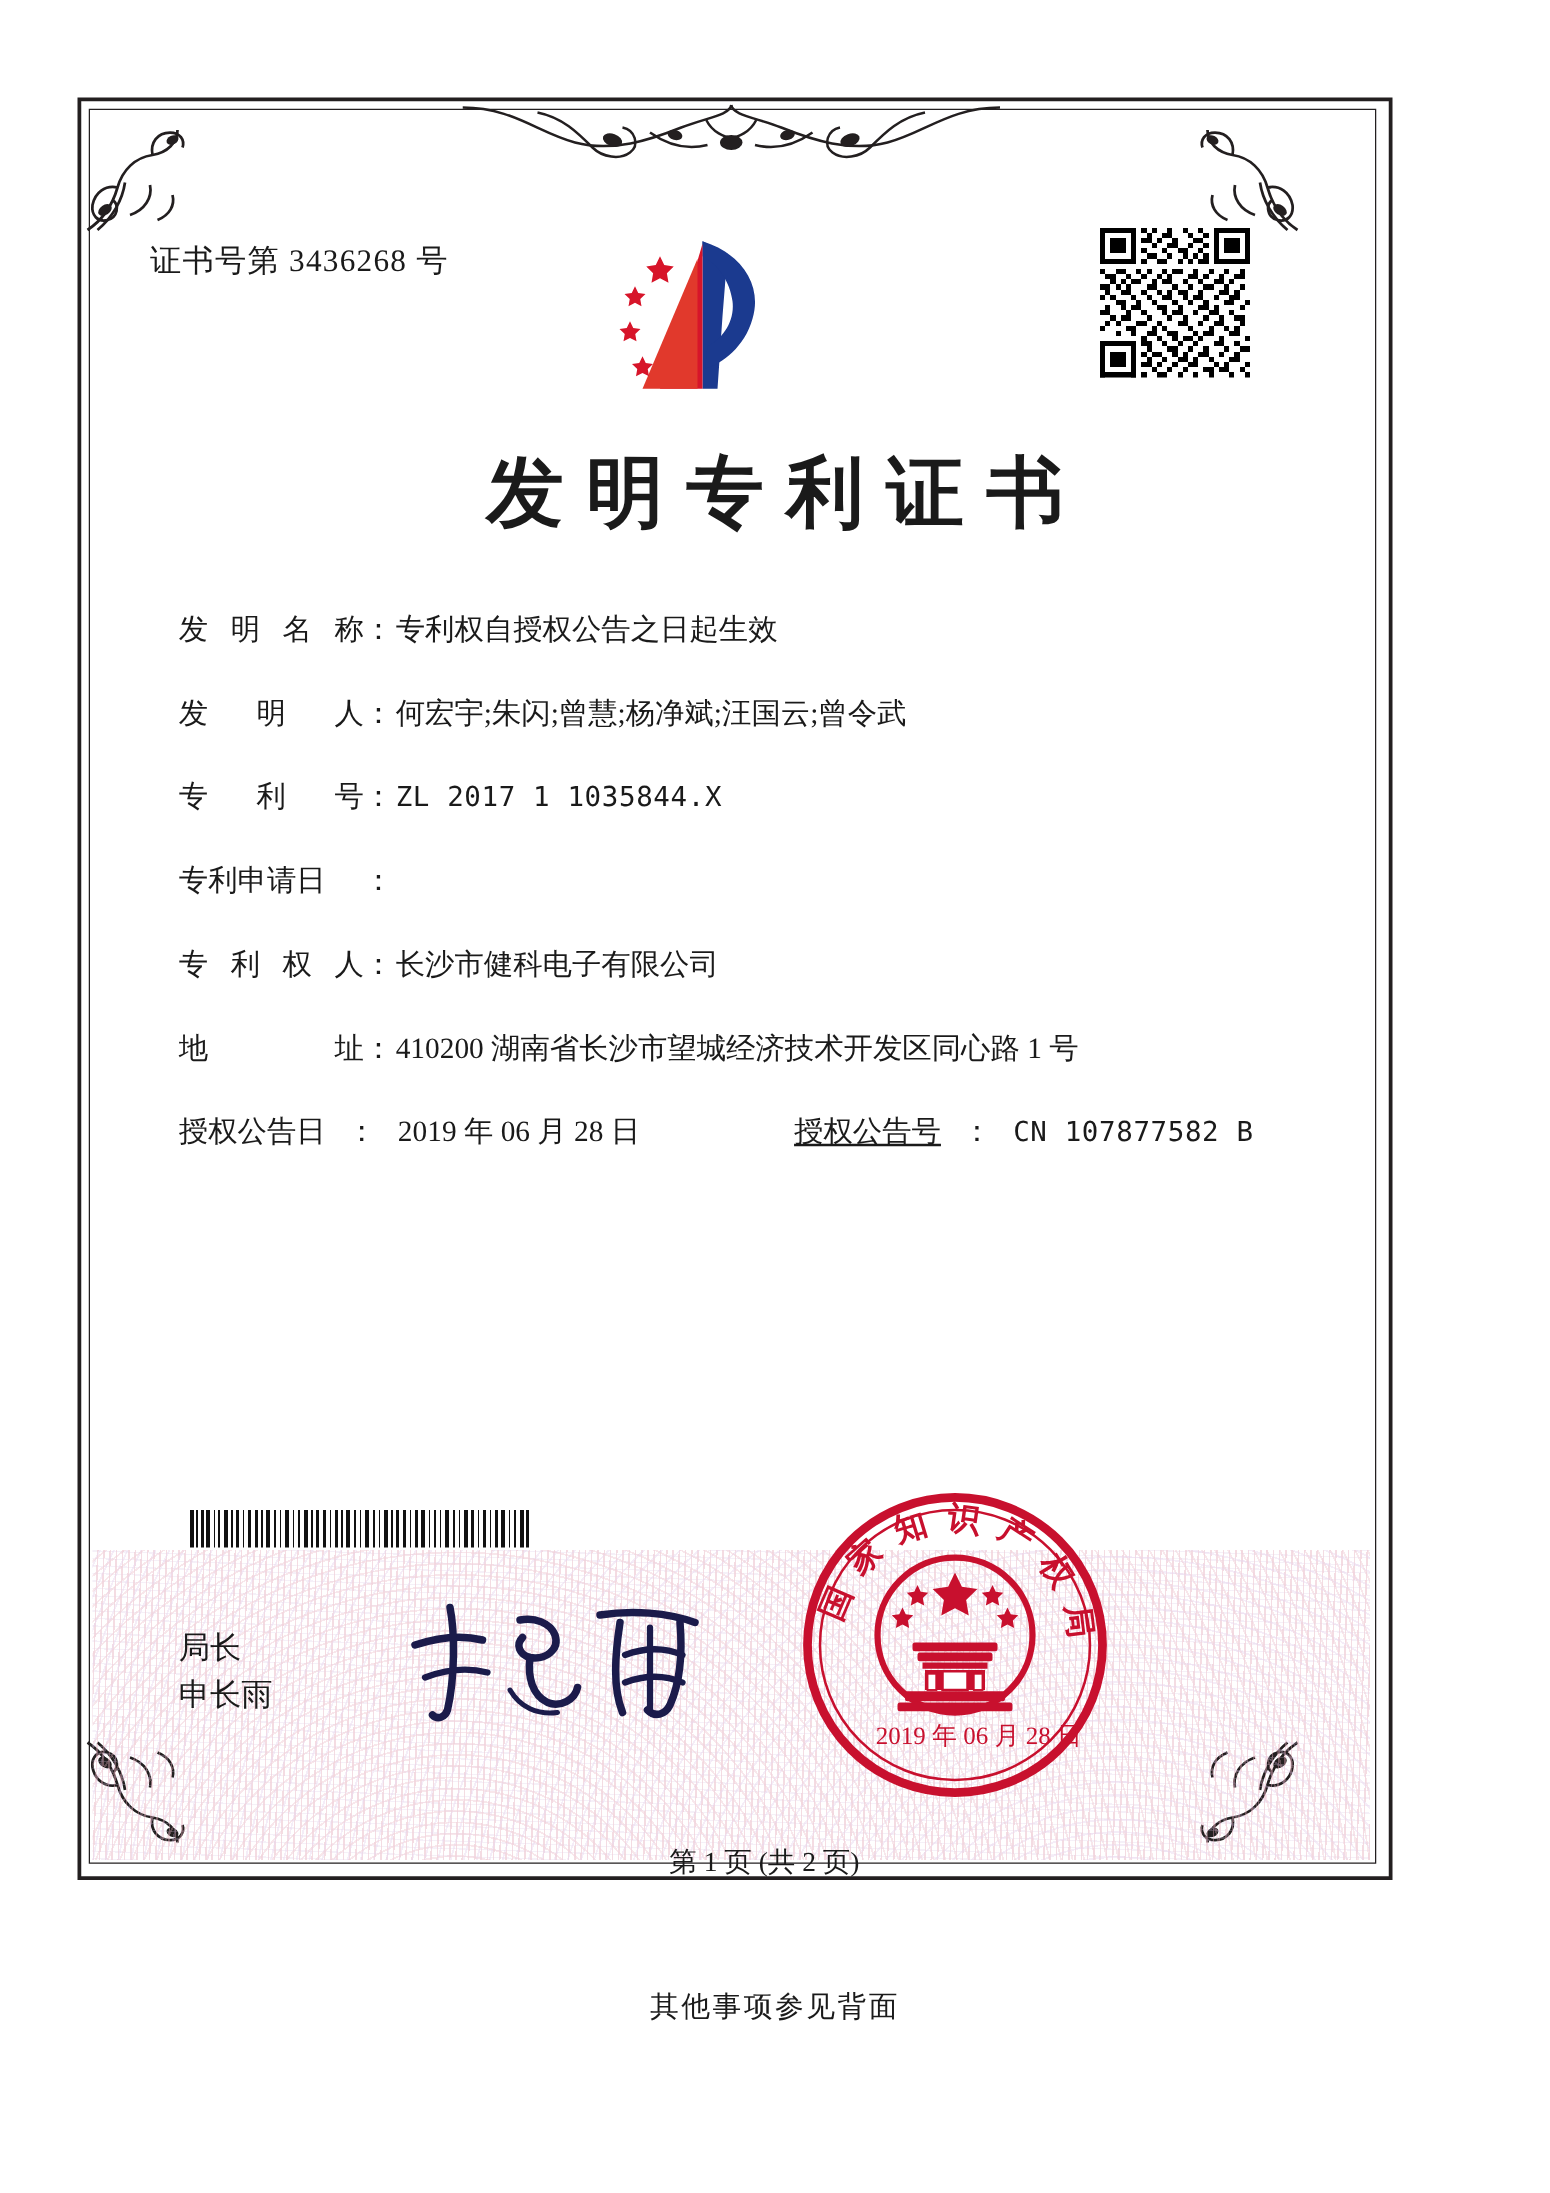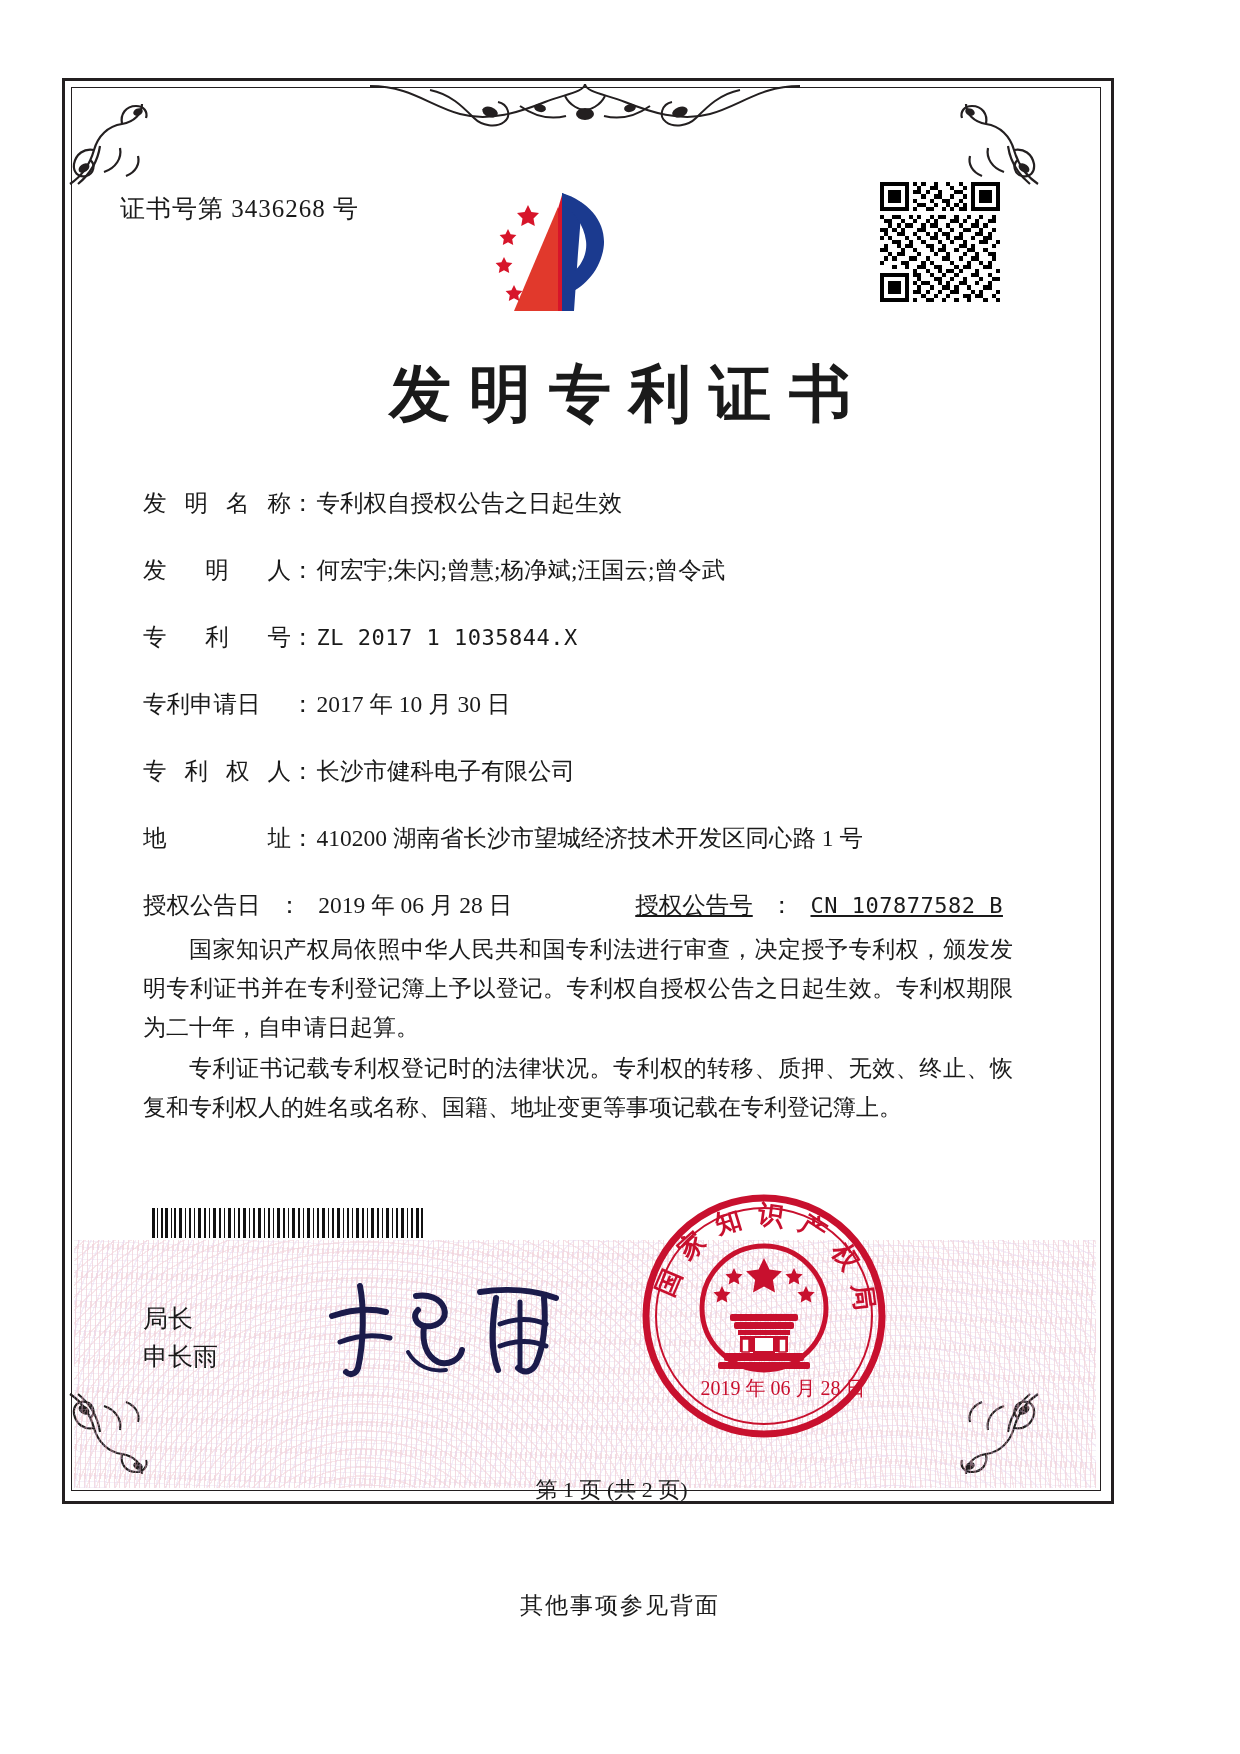--- a/index.html
+++ b/index.html
@@ -171,21 +171,20 @@
     justify-content: space-between;
   }
   .row-inline .second-label {
     margin-left: 106px;
     text-decoration: underline;
   }
   .row-inline .second-value {
     font-family: "DejaVu Sans Mono", "Liberation Mono", monospace;
     font-size: 22px;
     letter-spacing: .5px;
-    text-decoration: underline;
   }
 
   
   .paragraphs {
     position: absolute;
     left: 143px;
     top: 930px;
     width: 870px;
     font-size: 23px;
     line-height: 39px;
@@ -622,21 +621,20 @@
         <span>利</span>
         <span>号</span>
       </span>
       <span class="field-colon">：</span>
       <span class="field-value mono">ZL 2017 1 1035844.X</span>
     </div>
 
     <div class="field-row">
       <span class="field-label plain">专利申请日</span>
       <span class="field-colon">：</span>
-      <span class="field-value">2017 年 10 月 30 日</span>
     </div>
 
     <div class="field-row">
       <span class="field-label">
         <span>专</span>
         <span>利</span>
         <span>权</span>
         <span>人</span>
       </span>
       <span class="field-colon">：</span>
@@ -656,24 +654,20 @@
       <span>授权公告日</span>
       <span>：</span>
       <span>2019 年 06 月 28 日</span>
       <span class="second-label">授权公告号</span>
       <span>：</span>
       <span class="second-value">CN 107877582 B</span>
     </div>
 
   </div>
 
-  <div class="paragraphs">
-    <p>国家知识产权局依照中华人民共和国专利法进行审查，决定授予专利权，颁发发明专利证书并在专利登记簿上予以登记。专利权自授权公告之日起生效。专利权期限为二十年，自申请日起算。</p>
-    <p>专利证书记载专利权登记时的法律状况。专利权的转移、质押、无效、终止、恢复和专利权人的姓名或名称、国籍、地址变更等事项记载在专利登记簿上。</p>
-  </div>
 
   <div class="barcode">
     <svg viewBox="0 0 272 30" shape-rendering="crispEdges">
       <g fill="#111">
         <rect x="0" y="0" width="3" height="30"></rect>
           <rect x="5" y="0" width="1" height="30"></rect>
         <rect x="9" y="0" width="2" height="30"></rect>
           <rect x="13" y="0" width="3" height="30"></rect>
         <rect x="19" y="0" width="1" height="30"></rect>
           <rect x="22" y="0" width="2" height="30"></rect>

